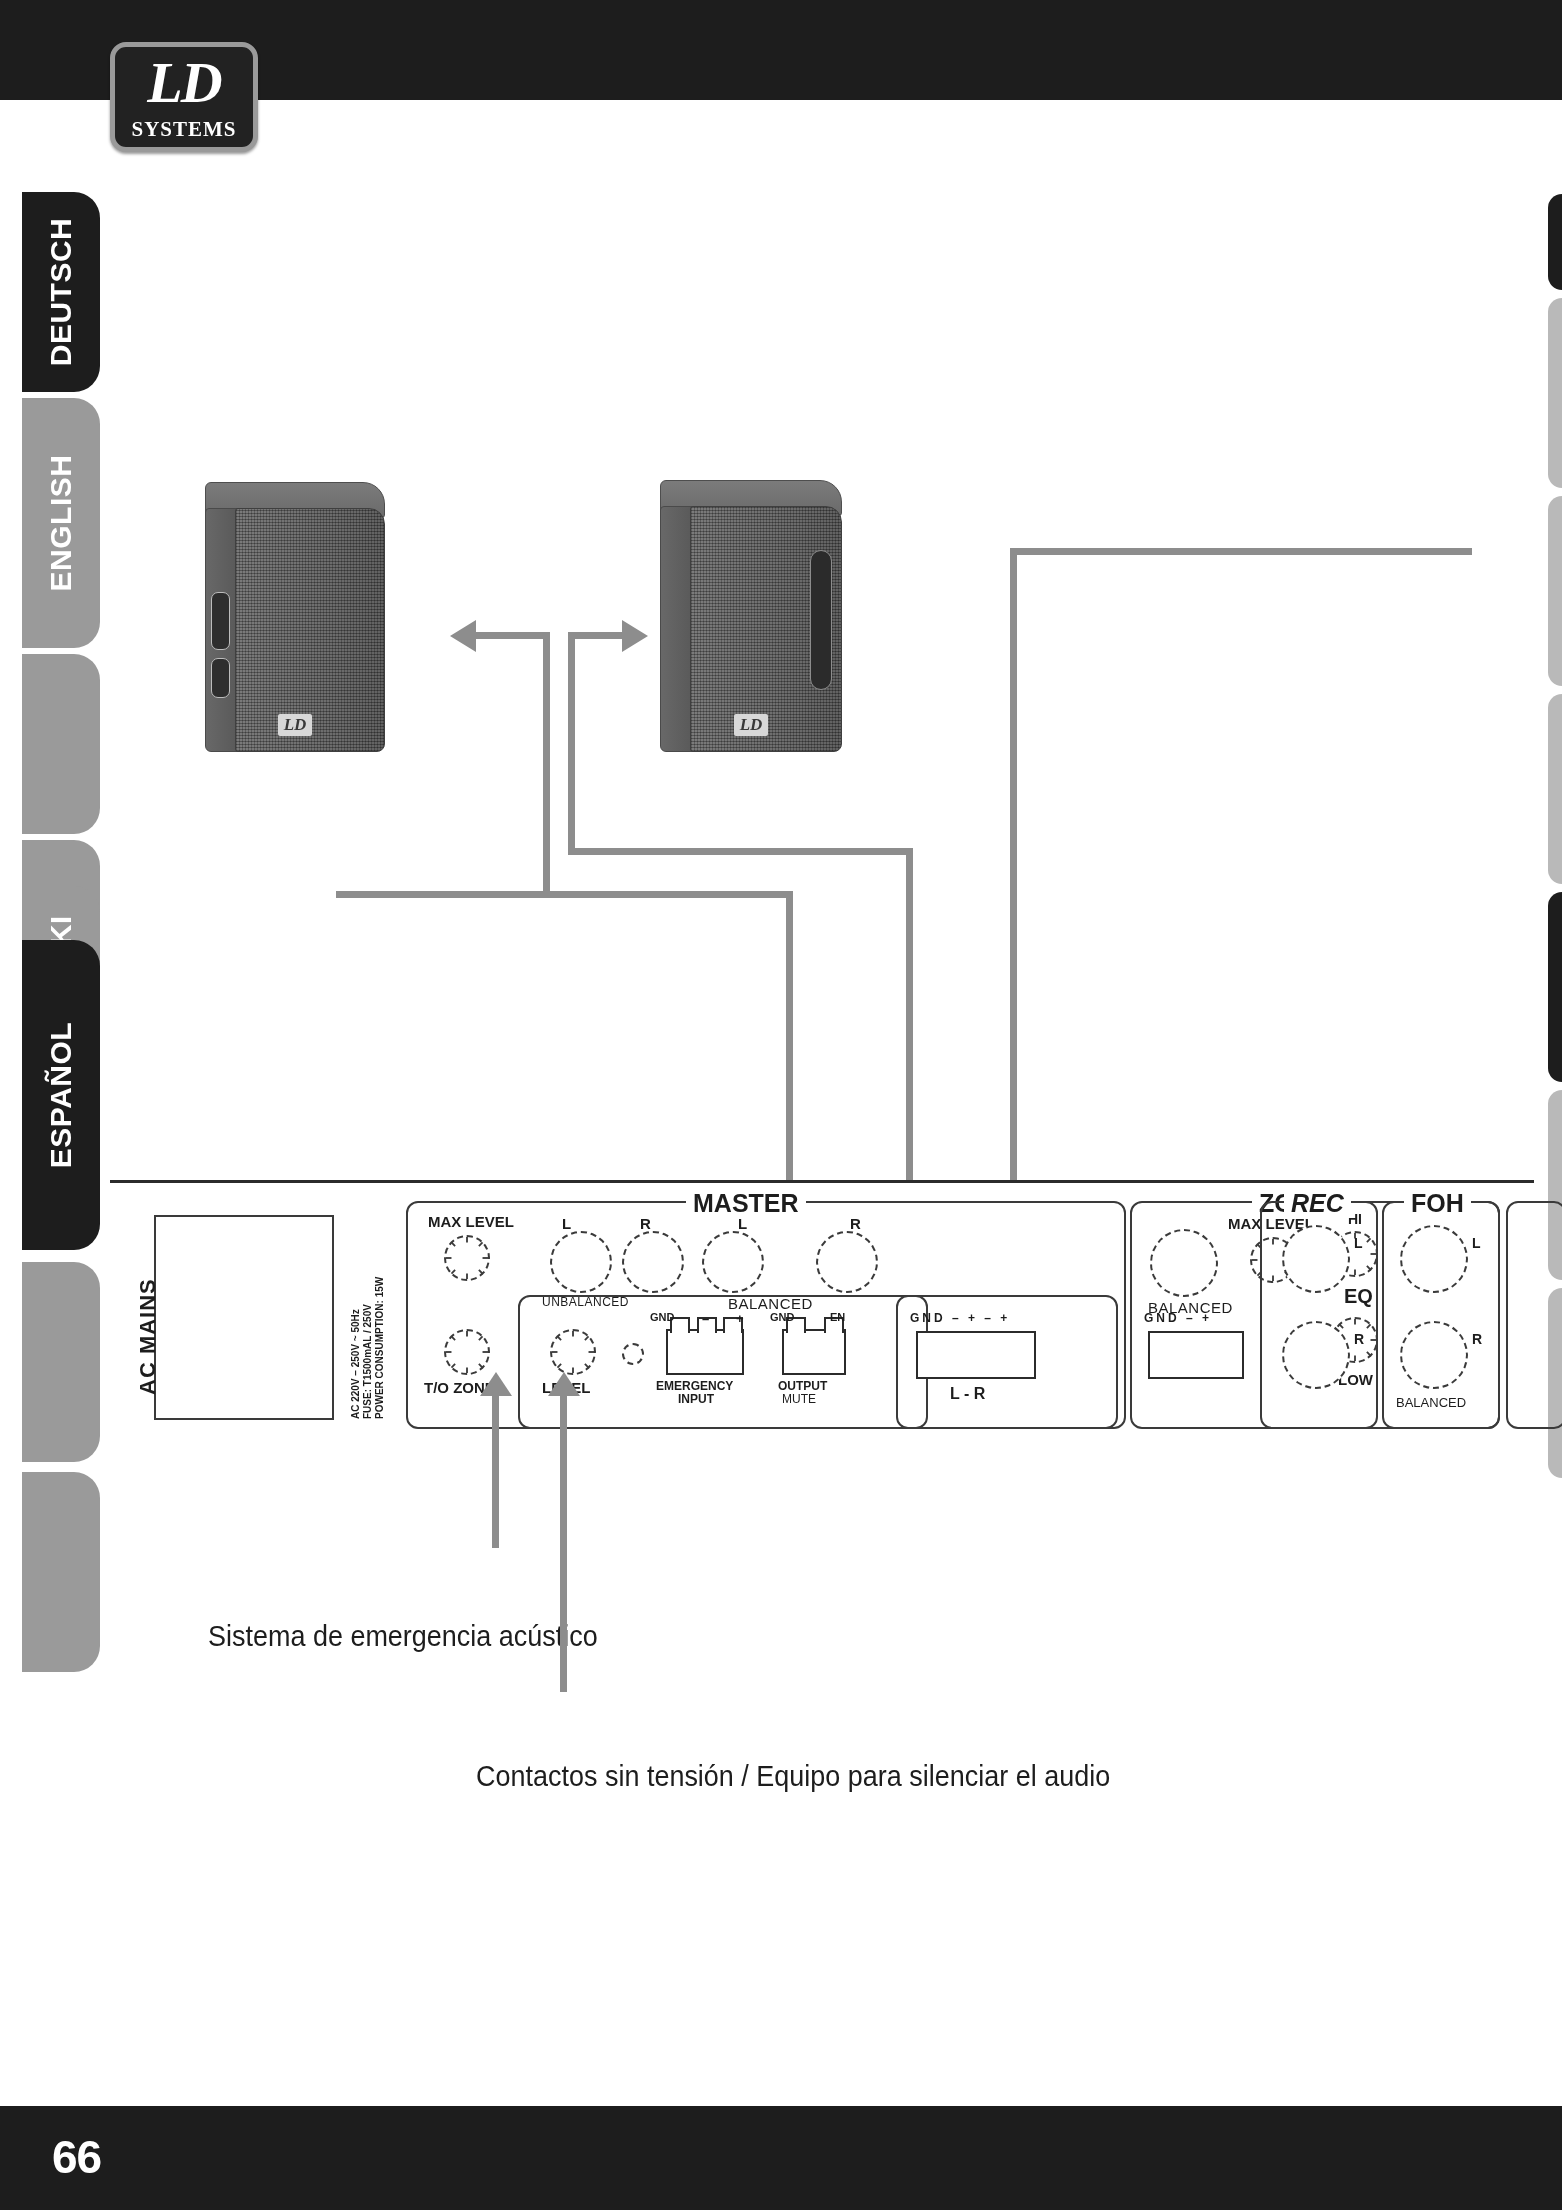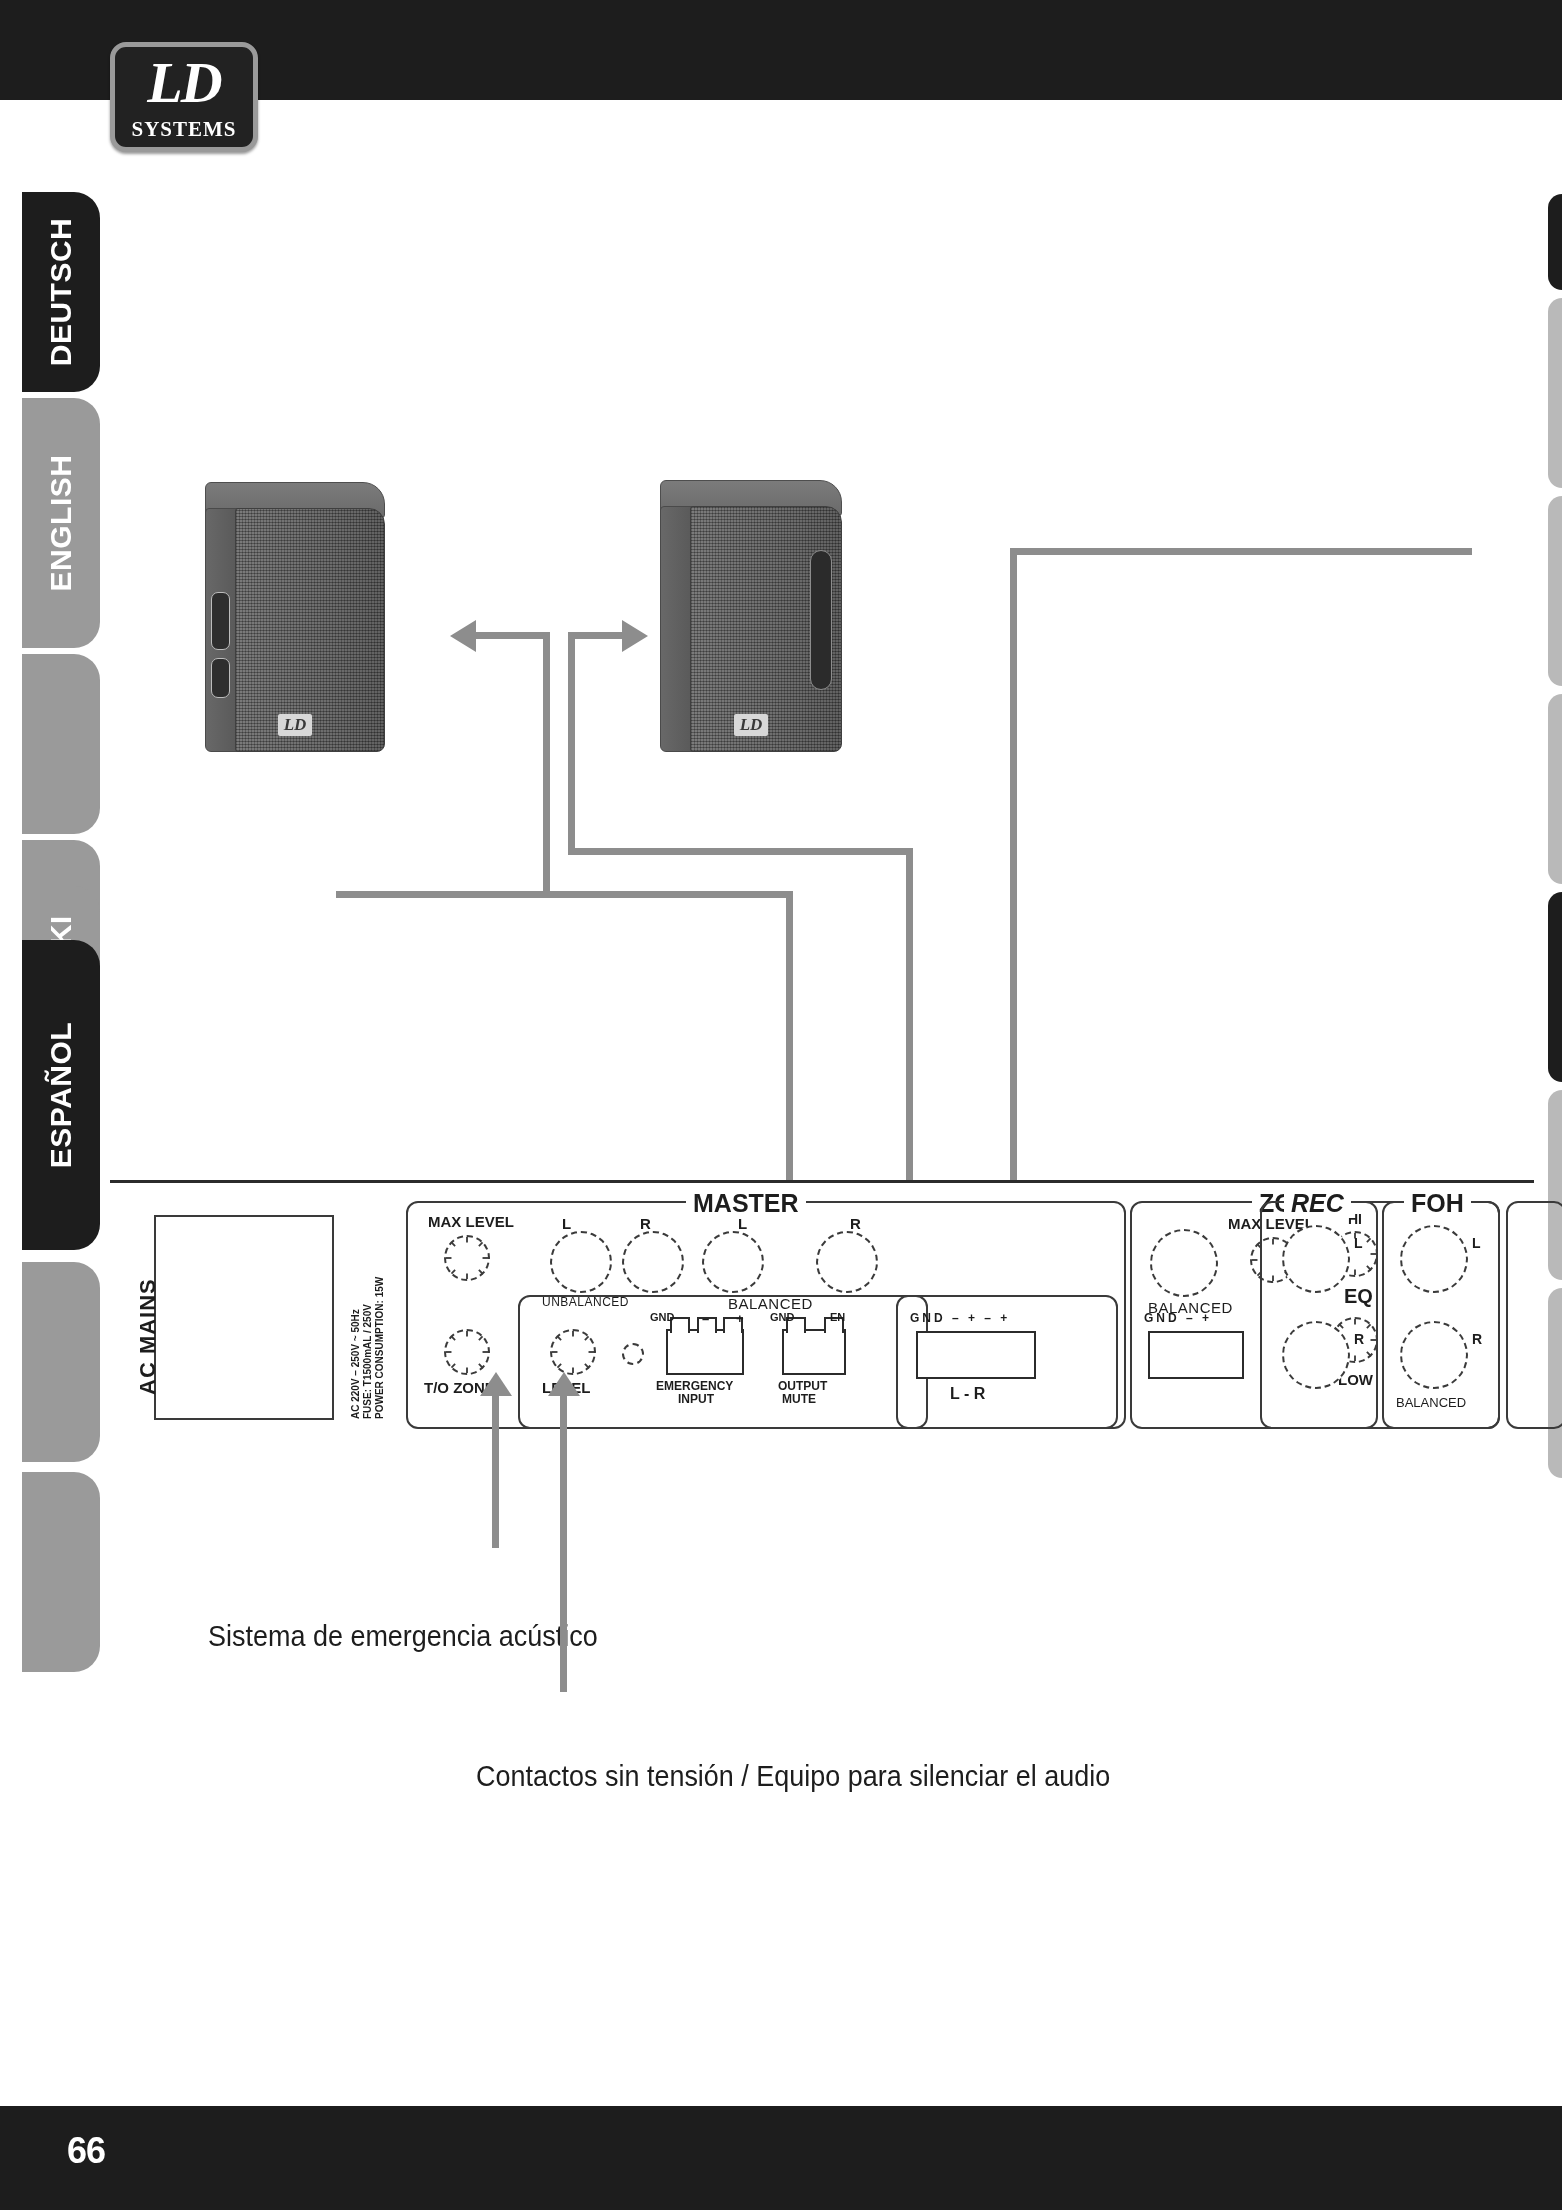--- a/index.html
+++ b/index.html
@@ -27,25 +27,24 @@
   .bottombar {
     position: absolute;
     left: 0; bottom: 0;
     width: 1562px; height: 104px;
     background: #1d1d1d;
   }
   .pagenum {
     position: absolute;
     left: 52px; top: 24px;
     color: #ffffff;
-    font-size: 36px;
+    font-size: 46px;
     font-weight: bold;
     letter-spacing: -1px;
     font-family: "Liberation Sans", sans-serif;
-    margin-left: 15px;
   }
 
   
   .logo {
     position: absolute;
     left: 110px; top: 42px;
     width: 148px; height: 110px;
     background: #222222;
     border: 5px solid #9a9a9a;
     border-radius: 16px;
@@ -460,21 +459,21 @@
     <div class="pl" style="left:546px;top:196px;font-size:12px;font-weight:bold;">EMERGENCY</div>
     <div class="pl" style="left:568px;top:209px;font-size:12px;font-weight:bold;">INPUT</div>
 
     <div class="term" style="left:672px;top:146px;width:64px;height:46px;">
       <div class="term-notch" style="left:2px;"></div>
       <div class="term-notch" style="left:40px;"></div>
     </div>
     <div class="pl" style="left:660px;top:128px;font-size:11px;font-weight:bold;">GND</div>
     <div class="pl" style="left:720px;top:128px;font-size:11px;font-weight:bold;">EN</div>
     <div class="pl" style="left:668px;top:196px;font-size:12px;font-weight:bold;">OUTPUT</div>
-    <div class="pl" style="left:672px;top:209px;font-size:12px;font-weight:bold;">MUTE</div>
+    <div class="pl" style="left:672px;top:209px;font-size:12px;font-weight:normal;">MUTE</div>
 
     <div class="group" style="left:786px;top:112px;width:222px;height:134px;"></div>
     <div class="term" style="left:806px;top:148px;width:120px;height:48px;"></div>
     <div class="pl" style="left:800px;top:128px;font-size:12px;font-weight:bold;letter-spacing:3px;">GND  –   +   –   +</div>
     <div class="pl" style="left:840px;top:202px;font-size:16px;font-weight:bold;">L - R</div>
 
     <div class="group" style="left:1020px;top:18px;width:370px;height:228px;">
       <div class="group-title" style="left:120px;">ZONE</div>
     </div>
 

